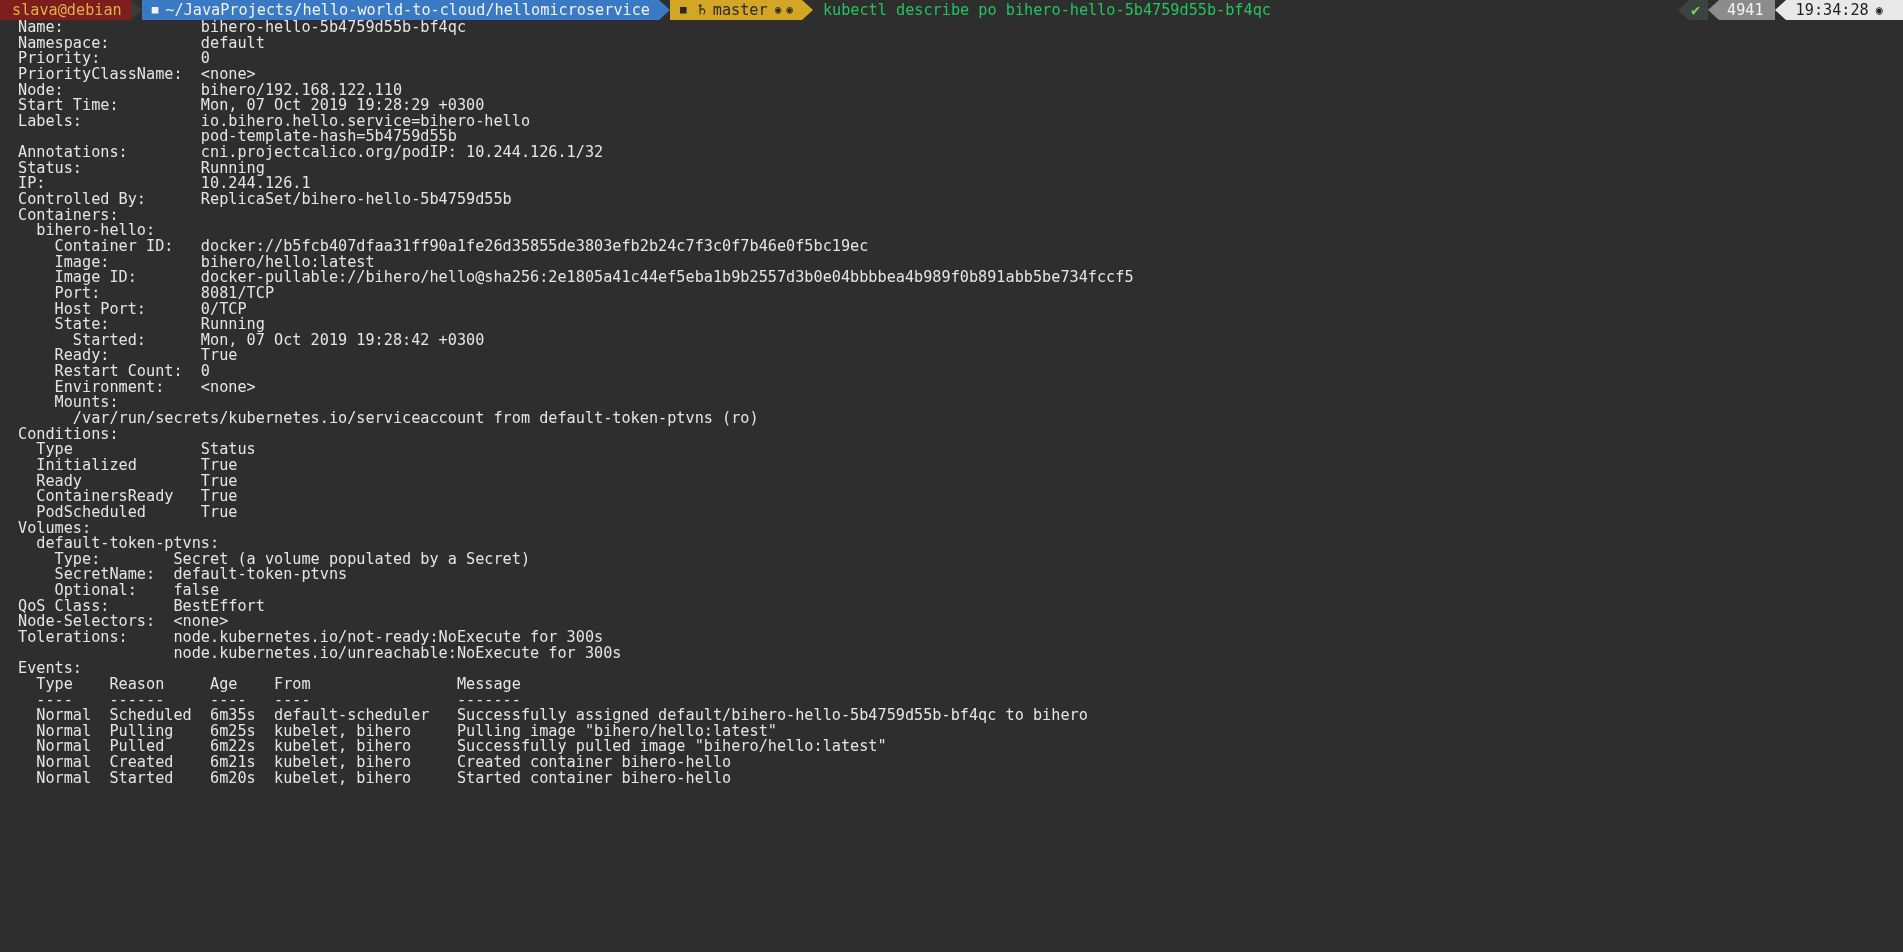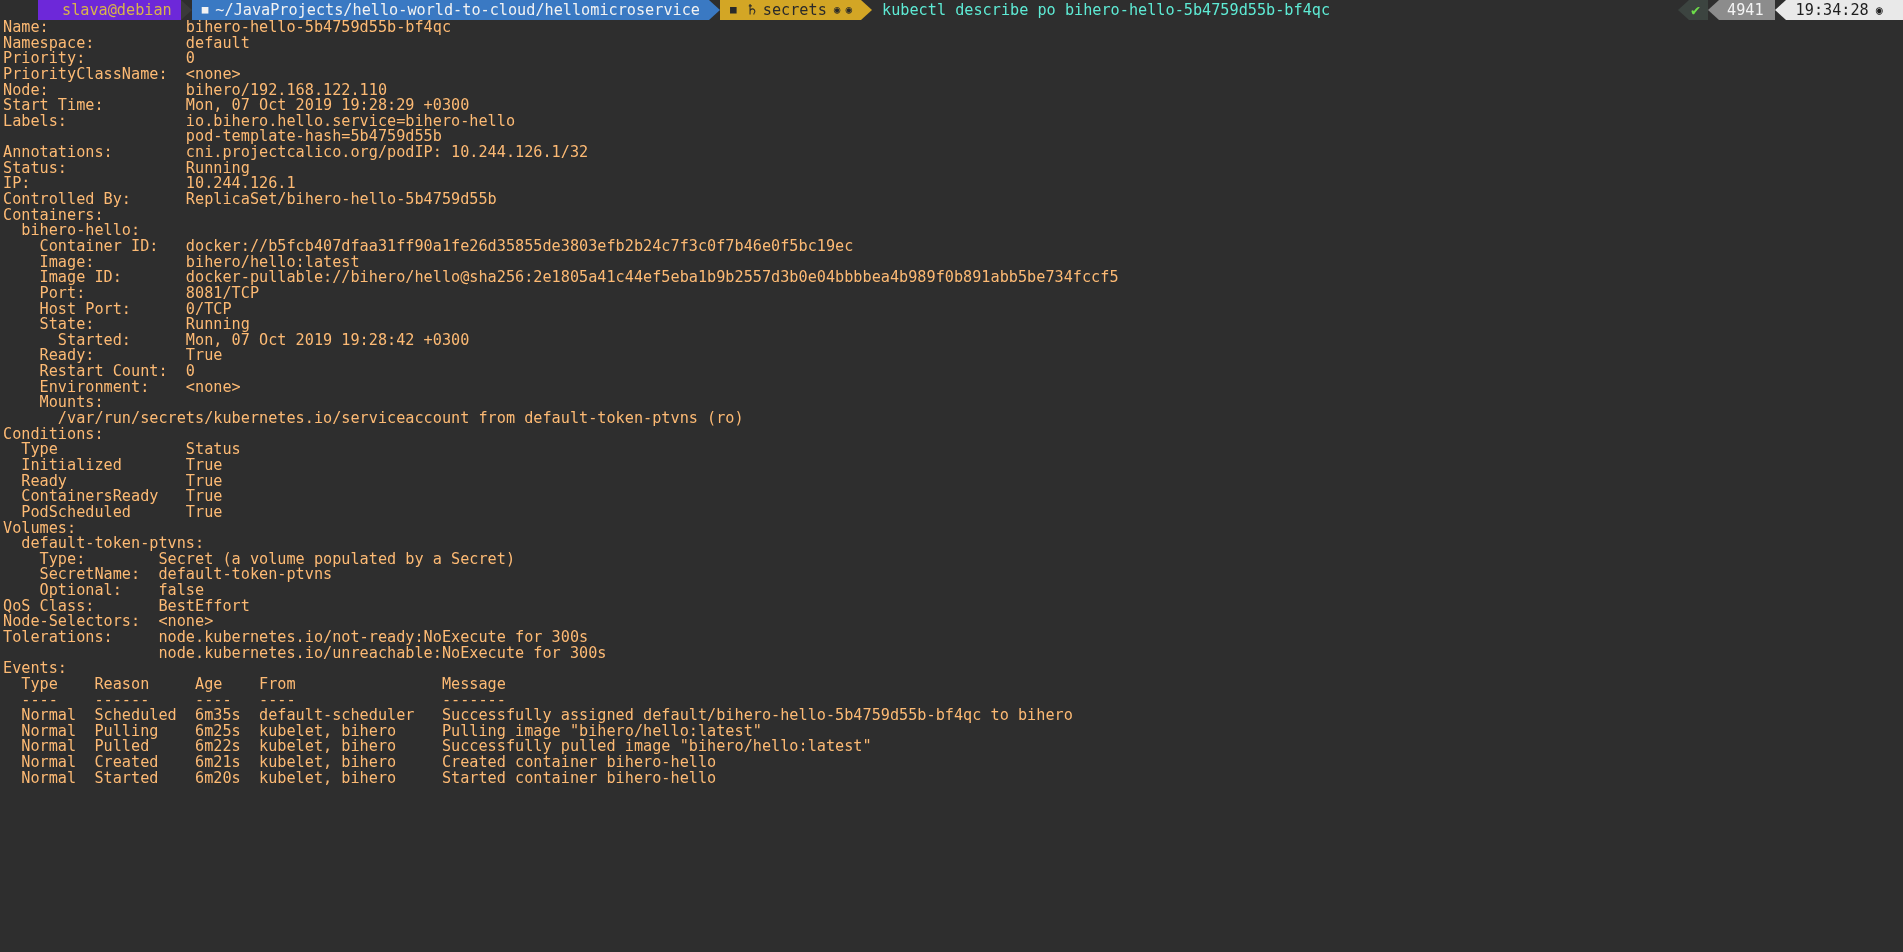--- a/index.html
+++ b/index.html
@@ -31,40 +31,40 @@
     line-height: 20px;
     white-space: pre;
   }
   .seg {
     display: flex;
     align-items: center;
     height: 20px;
     padding: 0 9px 0 10px;
     white-space: pre;
   }
-  .seg-user   { background: #6d28d9; color: #d9b44a; font-weight: 400; padding-left: 24px; margin-left: 38px; }
+  .seg-user   { background: #7f1d1d; color: #d9b44a; font-weight: 400; padding-left: 12px; }
   .seg-path   { background: #3a79c3; color: #f2f2f2; }
   .seg-git    { background: #d3a625; color: #2a2a2a; }
   .arrow {
     width: 0; height: 0;
     border-top: 10px solid transparent;
     border-bottom: 10px solid transparent;
     flex: 0 0 auto;
   }
   .a-user-path { border-left: 11px solid #3a3a3a; }
   .a-path-git  { border-left: 11px solid #3a79c3; }
   .a-git-end   { border-left: 11px solid #d3a625; }
 
   #cmd {
     flex: 1 1 auto;
     display: flex;
     align-items: flex-end;
     height: 20px;
     padding-left: 10px;
-    color: #5eead4;
+    color: #22c55e;
     white-space: pre;
     overflow: hidden;
   }
 
   
   #prompt-right {
     display: flex;
     align-items: stretch;
     height: 20px;
     flex: 0 0 auto;
@@ -81,25 +81,25 @@
   .seg-ok   { background: #3c4440; color: #6ddd4a; padding: 0 8px 0 2px; }
   .seg-jobs { background: #8c8c8c; color: #f4f4f4; padding: 0 11px 8px 8px; }
   .seg-time { background: #e9e9e9; color: #1e1e1e; padding: 0 20px 0 10px; }
 
   .glyph-branch, .glyph-folder, .glyph-dot, .glyph-clock, .glyph-check {
     display: inline-block;
   }
 
   
   #output {
-    padding: 0 0 0 3px;
+    padding: 0 0 0 18px;
     white-space: pre;
     font-size: 15.2px;
     line-height: 15.65px;
-    color: #fdba74;
+    color: #e5e5e5;
   }
   .line {
     white-space: pre;
     height: 15.65px;
     font-variant-ligatures: none;
   }
 </style>
 </head>
 <body>
 
@@ -112,21 +112,21 @@
 
   <div class="seg seg-path">
     <span class="glyph-folder" style="margin-right:7px;font-size:11px;">■</span>
     <span>~/JavaProjects/hello-world-to-cloud/hellomicroservice</span>
   </div>
   <div class="arrow a-path-git"></div>
 
   <div class="seg seg-git">
     <span class="glyph-dot" style="font-size:11px;margin-right:11px;">■</span>
     <span class="glyph-branch" style="margin-right:6px;">♄</span>
-    <span>secrets</span>
+    <span>master</span>
     <span style="margin-left:7px;font-size:11px;">◉</span>
     <span style="margin-left:5px;font-size:11px;">◉</span>
   </div>
   <div class="arrow a-git-end"></div>
 
   <div id="cmd">
     <span>kubectl describe po bihero-hello-5b4759d55b-bf4qc</span>
   </div>
 
   <div id="prompt-right">

